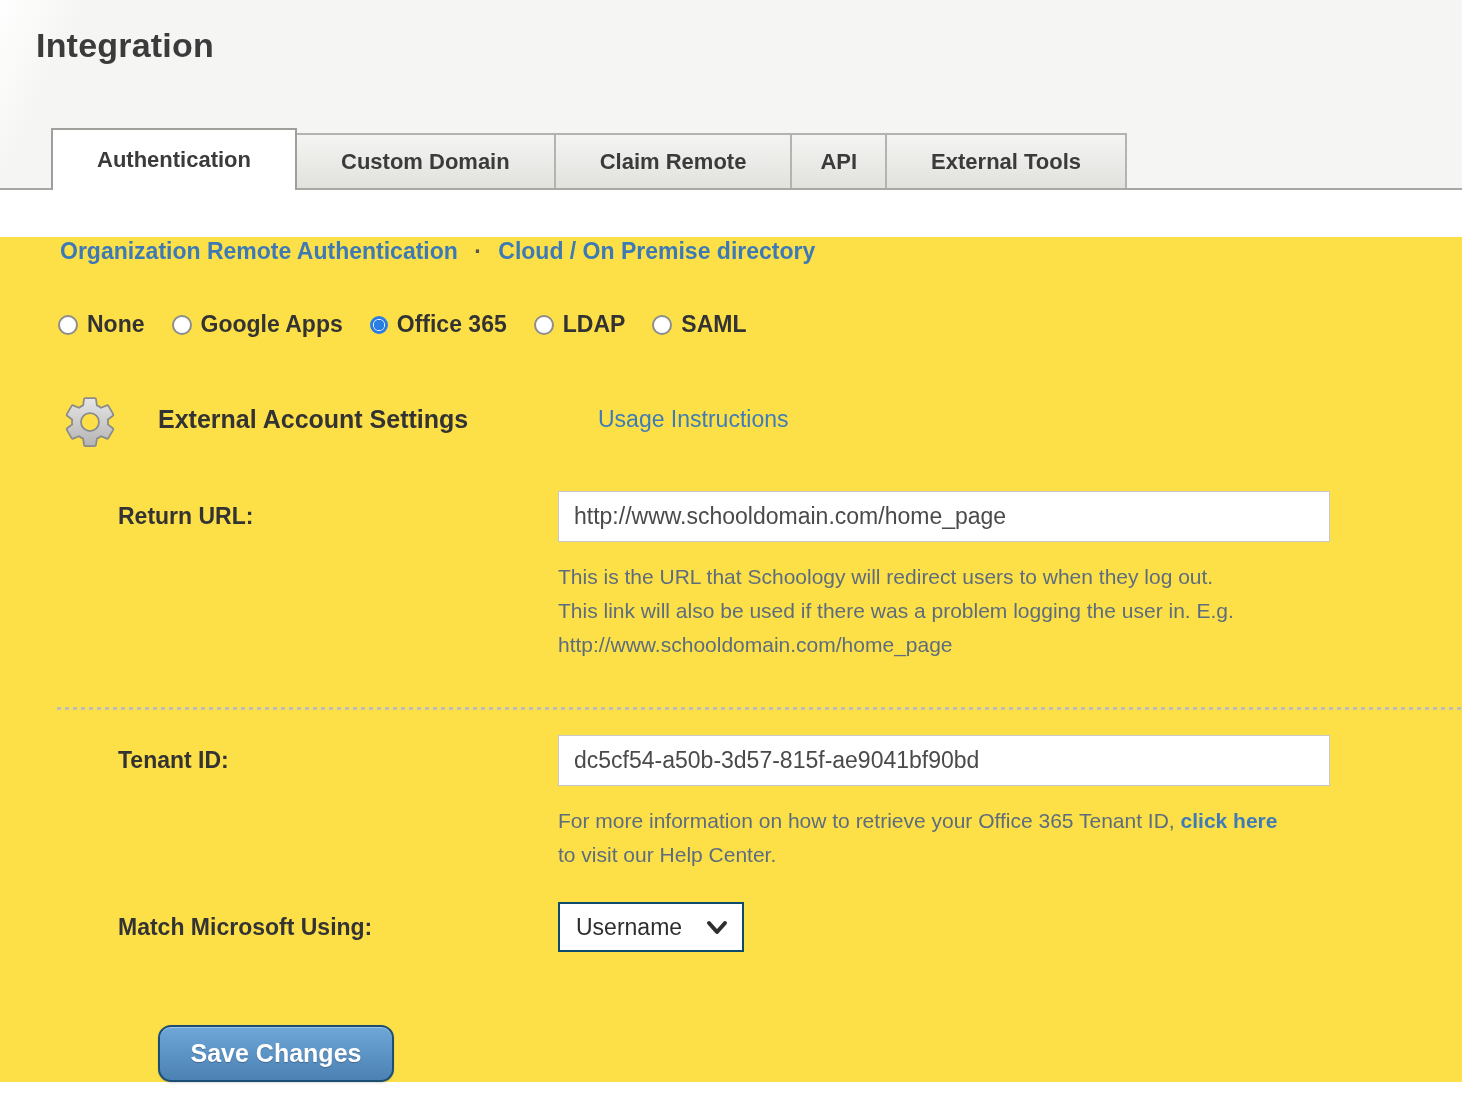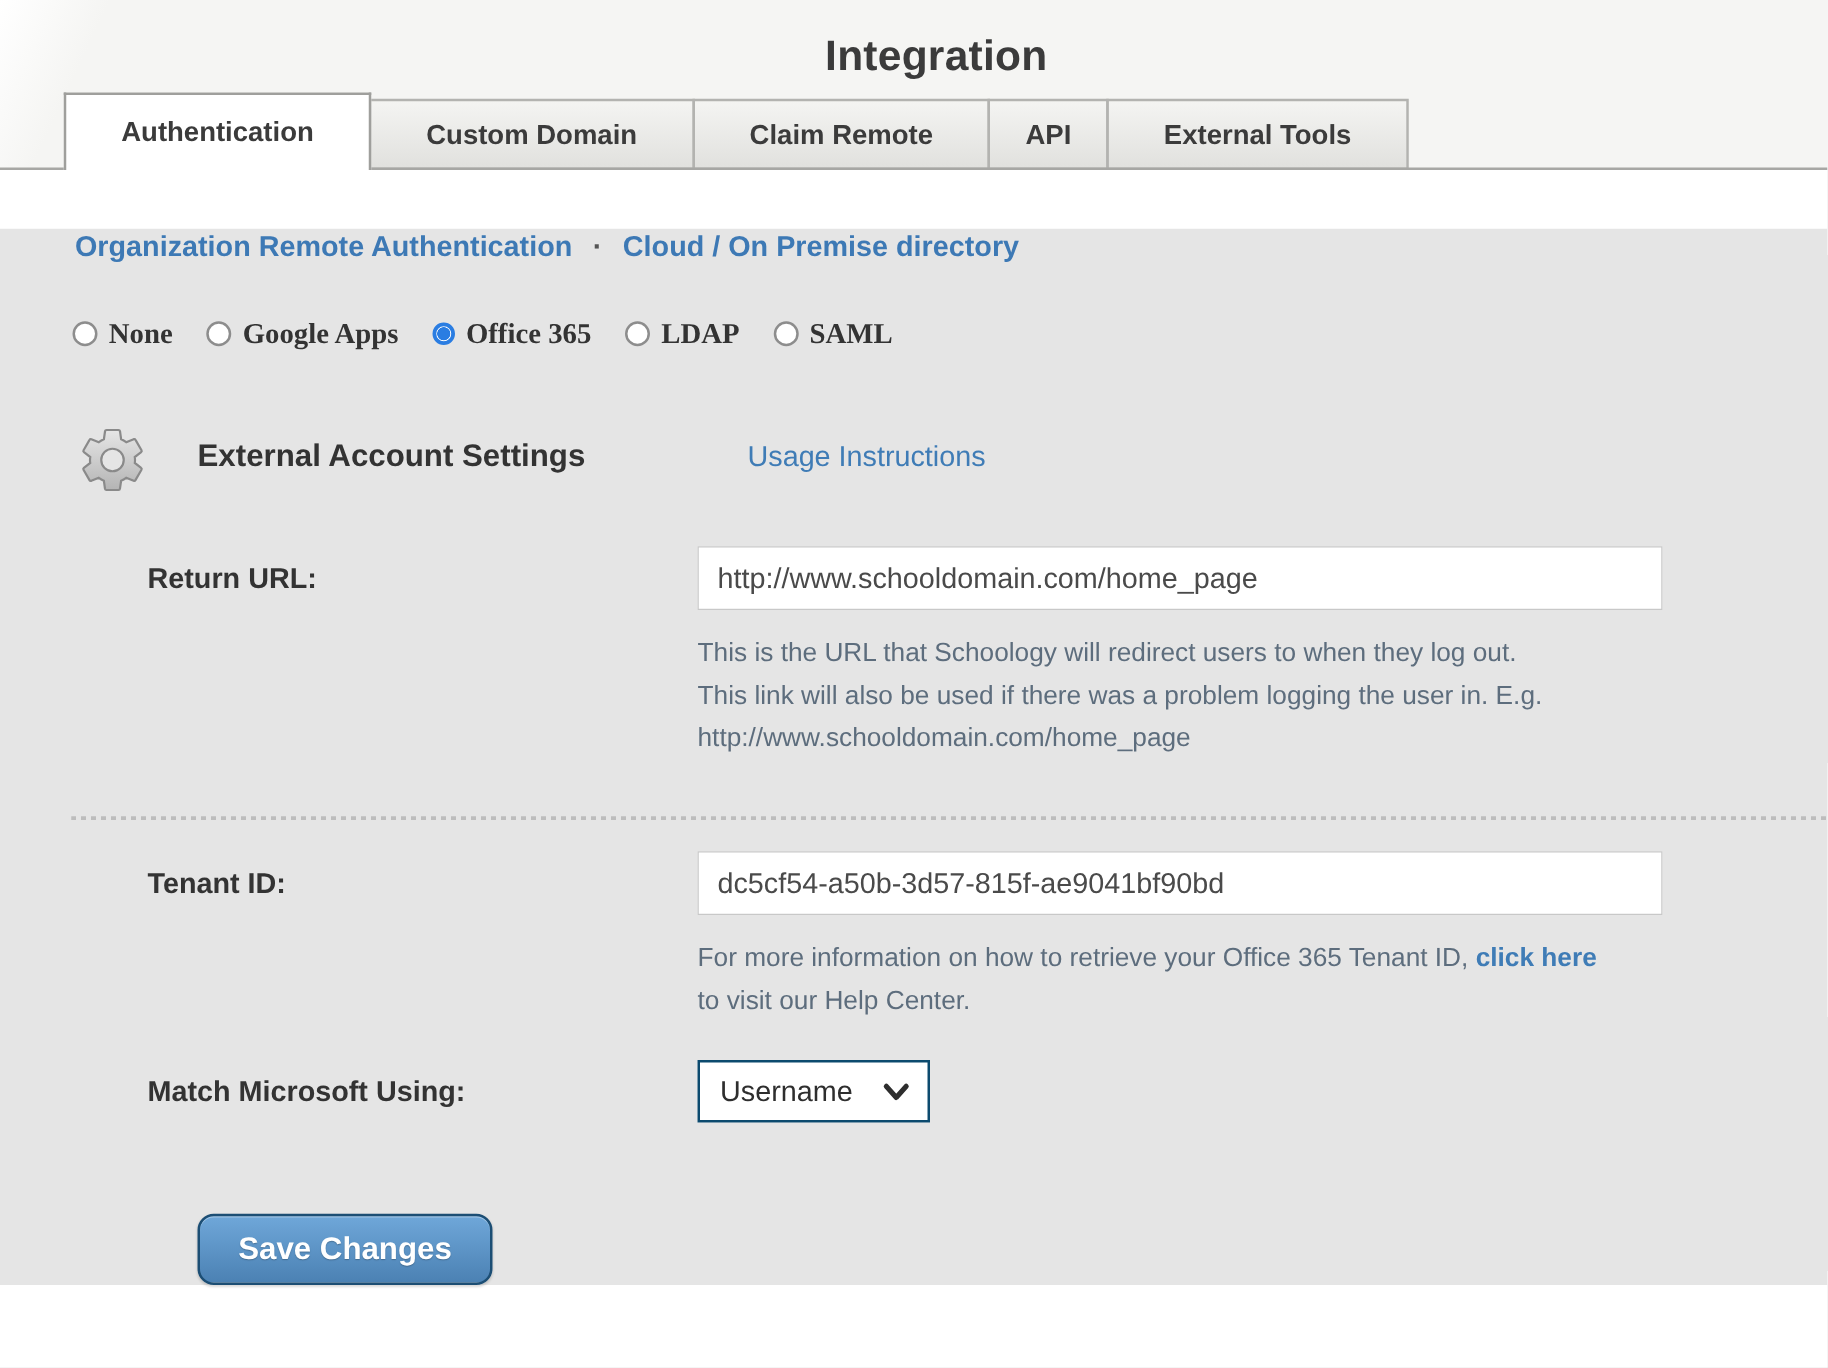--- a/index.html
+++ b/index.html
@@ -8,23 +8,22 @@
     font-family: "Liberation Sans", "DejaVu Sans", sans-serif;
     background: #ffffff;
     color: #333333;
     overflow: hidden;
   }
   .page { width: 1462px; height: 1094px; position: relative; background: #ffffff; }
 
   
   .header {
     position: relative;
-    height: 136px;
+    height: 190px;
     background: linear-gradient(115deg, #ffffff 0px, #f5f5f3 80px);
-    text-align: center;
   }
   .header::after {
     content: "";
     position: absolute;
     left: 0; bottom: 0;
     width: 100%; height: 2px;
     background: #a7a7a4;
   }
   .page-title {
     font-size: 34px;
@@ -60,38 +59,37 @@
     background: #ffffff;
     border: 2px solid #9f9f9c;
     border-bottom: none;
     position: relative;
     z-index: 3;
     margin-left: 0;
   }
   .tab.narrow { padding: 0 28px; }
 
   
-  .content { background: #e5e5e5; }
+  .content { background: #fde047; }
 
   .subnav {
     margin: 47px 0 0 60px;
     font-size: 23px;
     font-weight: bold;
     line-height: 28px;
   }
   .subnav a { color: #3d79b5; text-decoration: none; cursor: pointer; }
   .subnav .sep { color: #555555; margin: 0 10px; }
 
   .radio-row {
     margin: 43px 0 0 58px;
     display: flex;
-    align-items: flex-start;
+    align-items: flex-end;
     gap: 27px;
     height: 30px;
-    font-family: Liberation Serif, serif;
   }
   .radio-item {
     display: flex;
     align-items: center;
     gap: 9px;
     cursor: pointer;
   }
   .radio-circle {
     width: 20px; height: 20px;
     border: 2px solid #8d8d8d;

